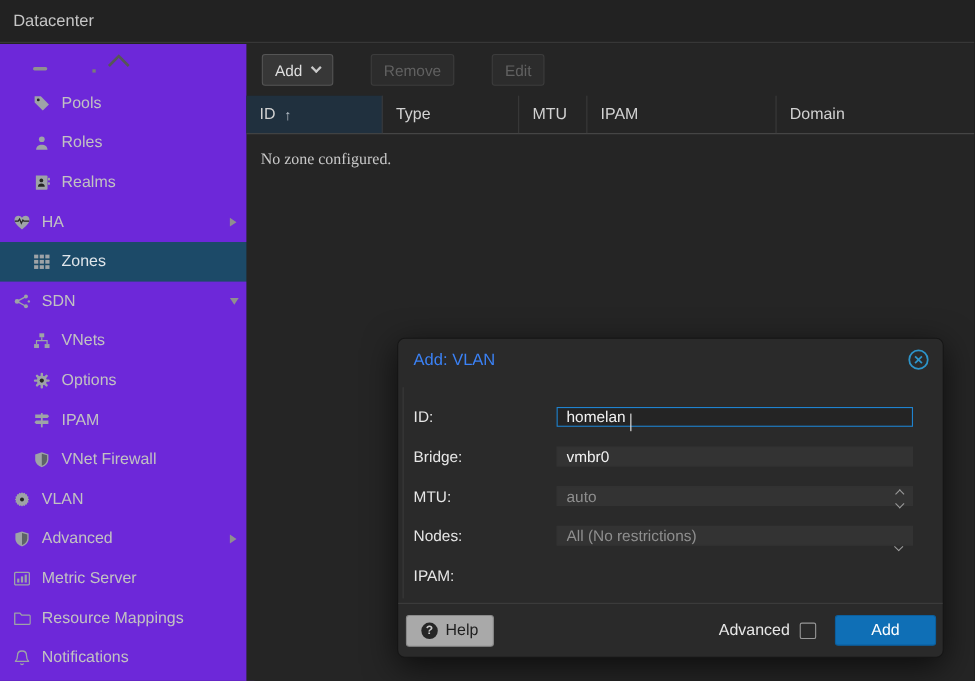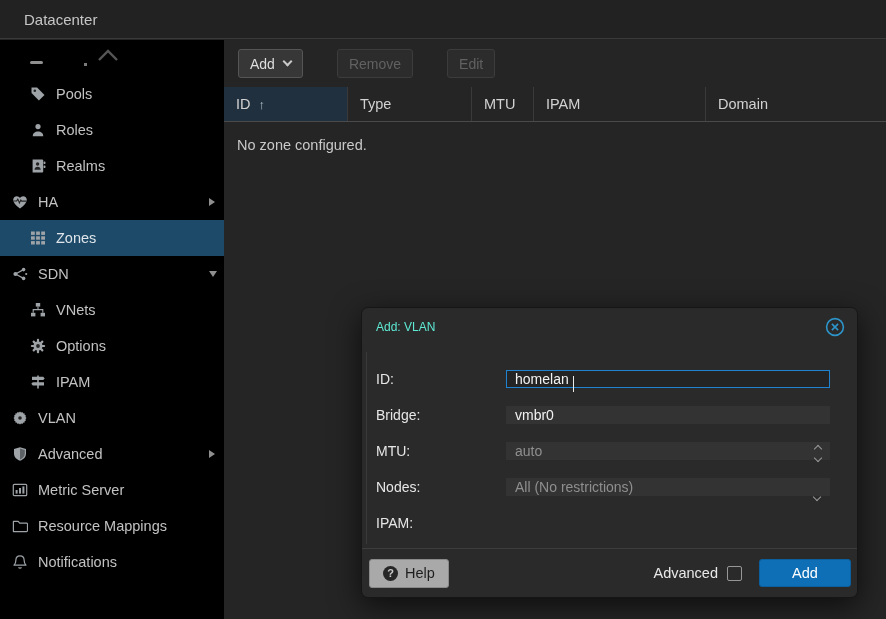--- a/index.html
+++ b/index.html
@@ -6,27 +6,27 @@
   html,body { background:#1b1b1b; }
   .app {
     position:relative; width:886px; height:619px; overflow:hidden;
     background:#242424; font-family:"Liberation Sans","DejaVu Sans",sans-serif;
     color:#c8c8c8; font-size:14px;
   }
   
   .topbar {
     position:absolute; left:0; top:0; width:886px; height:39px;
     background:#222222; border-bottom:1px solid #3a3a3a;
-    display:flex; align-items:center; padding-left:24px;
+    display:flex; align-items:center; padding-left:12px;
   }
   .topbar-title { font-size:15px; color:#c6c6c6; }
   
   .sidebar {
     position:absolute; left:0; top:40px; width:232px; height:579px;
-    background:#000000; border-right:1px solid #3a3a3a;
+    background:#6d28d9; border-right:1px solid #3a3a3a;
   }
   .nav-row {
     height:36px; display:flex; align-items:center; color:#c2c2c2;
     cursor:pointer; position:relative; font-size:14.5px;
   }
   .nav-row.lvl1 { padding-left:12px; }
   .nav-row.lvl2 { padding-left:30px; }
   .nav-row.selected { background:#1c4a68; color:#dfe5ea; }
   .nav-icon { width:16px; height:16px; margin-right:10px; flex:0 0 16px; display:flex; }
   .nav-icon svg { width:16px; height:16px; }
@@ -56,32 +56,32 @@
   }
   .btn.disabled { background:#2c2c2c; border-color:#3c3c3c; color:#616161; cursor:default; }
   .btn + .btn { margin-left:34px; }
   .grid-header { display:flex; height:35px; border-bottom:1px solid #4a4a4a; }
   .col {
     display:flex; align-items:center; padding-left:12px; color:#d2d2d2;
     border-right:1px solid #3a3a3a; font-size:14.5px; cursor:pointer;
   }
   .col.sorted { background:#20303e; }
   .sort-arrow { margin-left:8px; font-size:13px; color:#b9c2cb; }
-  .empty-text { padding:15px 0 0 13px; color:#c9c9c9; font-size:14.5px; }
+  .empty-text { padding:15px 0 0 13px; color:#c9c9c9; font-size:14.5px;font-family:Liberation Serif, serif; }
   
   .dialog {
     position:absolute; left:361px; top:307px; width:497px; height:291px;
     background:#2a2a2a; border:1px solid #161616; border-radius:7px;
     box-shadow:0 8px 30px rgba(0,0,0,0.65);
   }
   .dialog-header {
     height:38px; display:flex; align-items:center; justify-content:space-between;
     padding:0 12px 0 14px; cursor:move;
   }
-  .dialog-title { color:#5eead4; font-size:12px; }
+  .dialog-title { color:#3b82f6; font-size:15px; }
   .close-btn { width:20px; height:20px; display:flex; cursor:pointer; }
   .dialog-body { position:absolute; left:0; right:0; top:38px; bottom:49px; padding:20px 27px 0 14px; }
   .dialog-body::before { content:""; position:absolute; left:4px; top:6px; bottom:4px; width:1px; background:#3a3a3a; }
   .form-row { display:flex; align-items:center; height:26px; margin-bottom:10px; }
   .form-label { width:130px; flex:0 0 130px; color:#e6e6e6; font-size:14px; }
   .field {
     position:relative; flex:1; height:18px; background:#333333; border:1px solid #333333;
     display:flex; align-items:flex-end;
   }
   .field input {
@@ -258,20 +258,29 @@
             <g class="ic">
               <rect x="7.2" y="1.5" width="1.6" height="13"></rect>
               <path d="M2 2.8h11.2l1.5 1.6-1.5 1.6H2z"></path>
               <path d="M14 8.2H2.8L1.3 9.8l1.5 1.6H14z"></path>
             </g>
           </svg>
         </span>
       <span>IPAM</span>
     </div>
 
+    <div class="nav-row lvl2">
+      <span class="nav-icon">
+          <svg viewBox="0 0 16 16">
+            <path class="ic" d="M8 1.2l6 1.9v4.5c0 3.5-2.4 6-6 7.2-3.6-1.2-6-3.7-6-7.2V3.1z"></path>
+            <path d="M8 2.5v11c2.9-1.1 4.8-3.1 4.8-5.9V3.9z" fill="#5d6266"></path>
+          </svg>
+        </span>
+      <span>VNet Firewall</span>
+    </div>
 
     <div class="nav-row lvl1">
       <span class="nav-icon">
           <svg viewBox="0 0 16 16">
             <g class="ic">
               <rect x="3.4" y="3.4" width="9.2" height="9.2"></rect>
               <rect x="3.4" y="3.4" width="9.2" height="9.2" transform="rotate(45 8 8)"></rect>
               <rect x="3.4" y="3.4" width="9.2" height="9.2" transform="rotate(22.5 8 8)"></rect>
               <rect x="3.4" y="3.4" width="9.2" height="9.2" transform="rotate(67.5 8 8)"></rect>
             </g>

